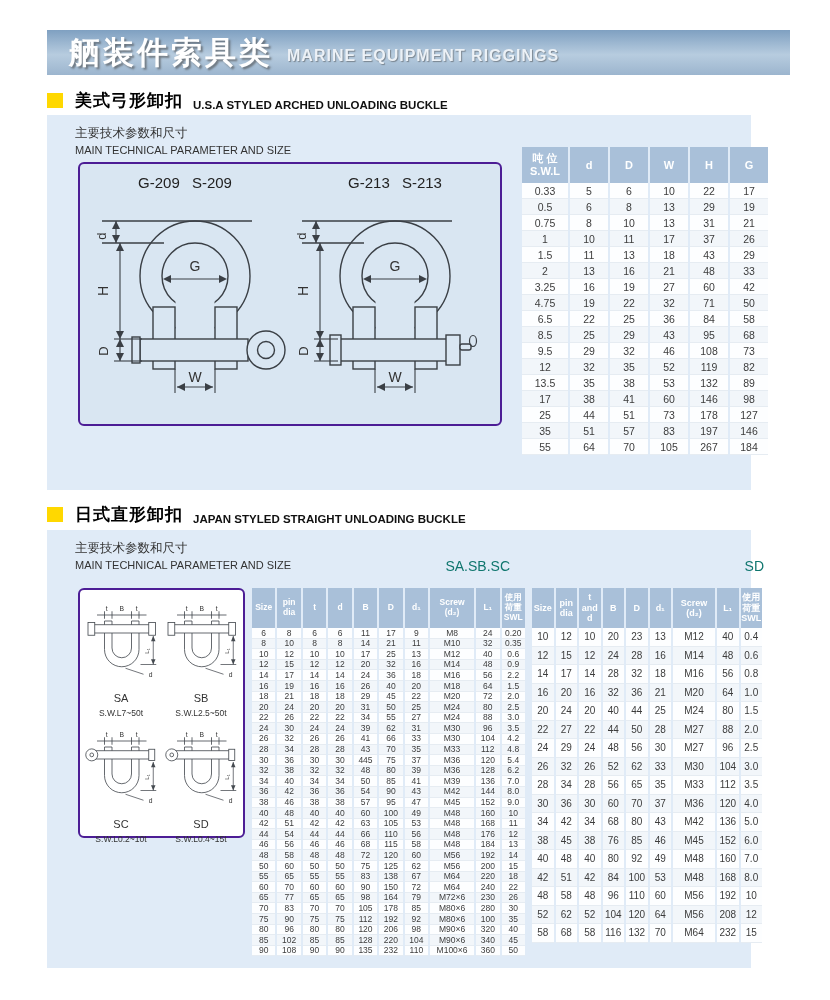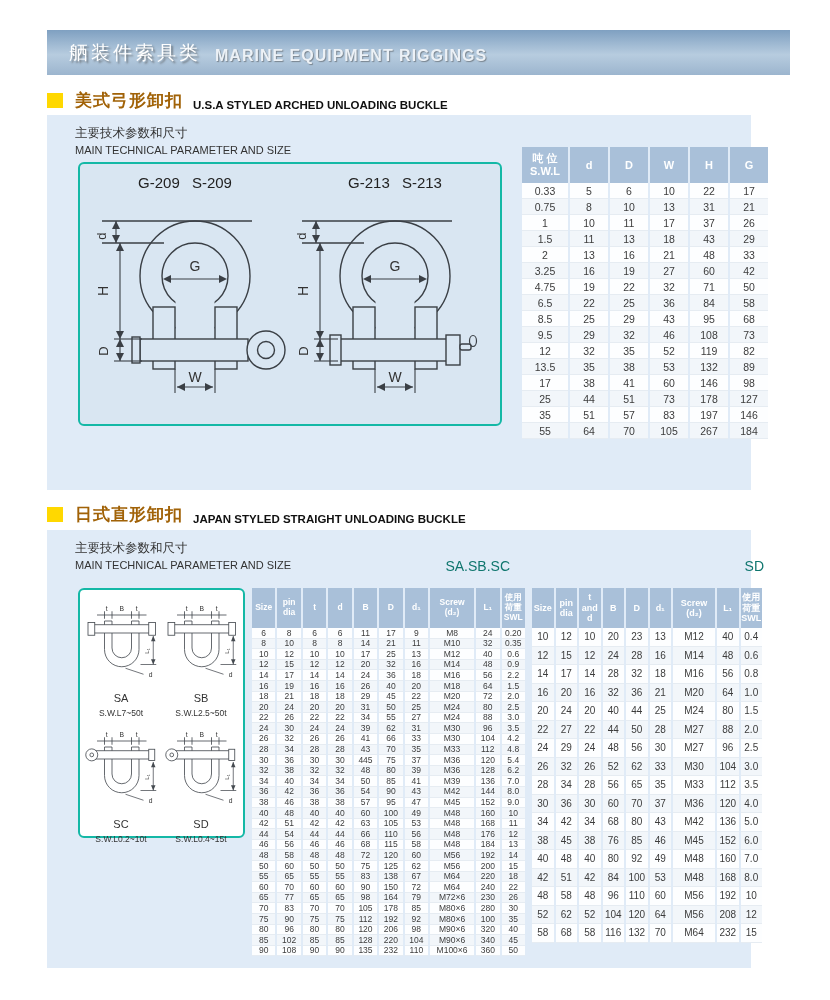--- a/index.html
+++ b/index.html
@@ -3,39 +3,39 @@
 <meta charset="utf-8">
 <style>
   html,body{margin:0;padding:0;background:#fff;}
   .page{position:relative;width:830px;height:1000px;background:#fff;
         font-family:"Liberation Sans",sans-serif;overflow:hidden;}
 
   
   .banner{position:absolute;left:47px;top:30px;width:743px;height:45px;
     background:linear-gradient(#7fa0c1 0%,#b7ccdf 55%,#9cb5ce 100%);
     display:flex;align-items:center;padding-left:22px;box-sizing:border-box;}
-  .banner .zh{font-size:19px;font-weight:normal;color:#fff;letter-spacing:3px;
+  .banner .zh{font-size:31px;font-weight:bold;color:#fff;letter-spacing:3px;
     text-shadow:2px 2px 2px rgba(70,70,70,.6);}
   .banner .en{font-size:16px;font-weight:bold;color:#ecf1f6;margin-left:14px;margin-top:6px;
     letter-spacing:1px;text-shadow:1px 1px 1px rgba(70,70,70,.5);}
 
   
   .sec-head{position:absolute;left:47px;height:20px;display:flex;align-items:center;}
   .bullet{width:16px;height:15px;background:#FFD800;margin-right:12px;}
-  .sec-head .zh{font-size:17px;font-weight:bold;color:#a16207;letter-spacing:1px;}
+  .sec-head .zh{font-size:17px;font-weight:bold;color:#000000;letter-spacing:1px;}
   .sec-head .en{font-size:11.5px;font-weight:bold;color:#101010;margin-left:10px;margin-top:10px;}
 
   
   .panel{position:absolute;left:47px;width:704px;background:#e0ebf7;}
   .param{position:absolute;left:28px;top:10px;color:#333;}
   .param .zh{font-size:12.5px;margin-bottom:2px;}
   .param .en{font-size:11px;}
 
   
-  .diagbox{position:absolute;border:2px solid #14b8a6;border-radius:6px;box-sizing:border-box;}
+  .diagbox{position:absolute;border:2px solid #4c1d95;border-radius:6px;box-sizing:border-box;}
   .diagbox1{left:31px;top:47px;width:424px;height:264px;background:#d9e6f2;}
   .diagbox1 .titles{display:flex;margin-top:10px;}
   .diagbox1 .titles span{flex:1;text-align:center;font-size:15px;color:#222;word-spacing:8px;}
   .diagbox1 .draws{display:flex;justify-content:center;}
   .diagbox2{left:31px;top:58px;width:167px;height:250px;background:#fff;
     display:flex;flex-wrap:wrap;align-content:flex-start;padding-top:4px;box-sizing:border-box;}
   .mini{width:78px;text-align:center;margin-left:2px;}
   .mini .mlabel{font-size:11px;color:#333;margin-top:-2px;}
   .mini .mswl{font-size:8.5px;color:#333;margin-top:4px;margin-bottom:2px;}
   .mini.round .head-square{display:none;}
@@ -206,20 +206,28 @@
           </tr>
         </thead>
         <tbody>
           <tr>
             <td>0.33</td>
             <td>5</td>
             <td>6</td>
             <td>10</td>
             <td>22</td>
             <td>17</td>
+          </tr>
+          <tr>
+            <td>0.5</td>
+            <td>6</td>
+            <td>8</td>
+            <td>13</td>
+            <td>29</td>
+            <td>19</td>
           </tr>
           <tr>
             <td>0.75</td>
             <td>8</td>
             <td>10</td>
             <td>13</td>
             <td>31</td>
             <td>21</td>
           </tr>
           <tr>

